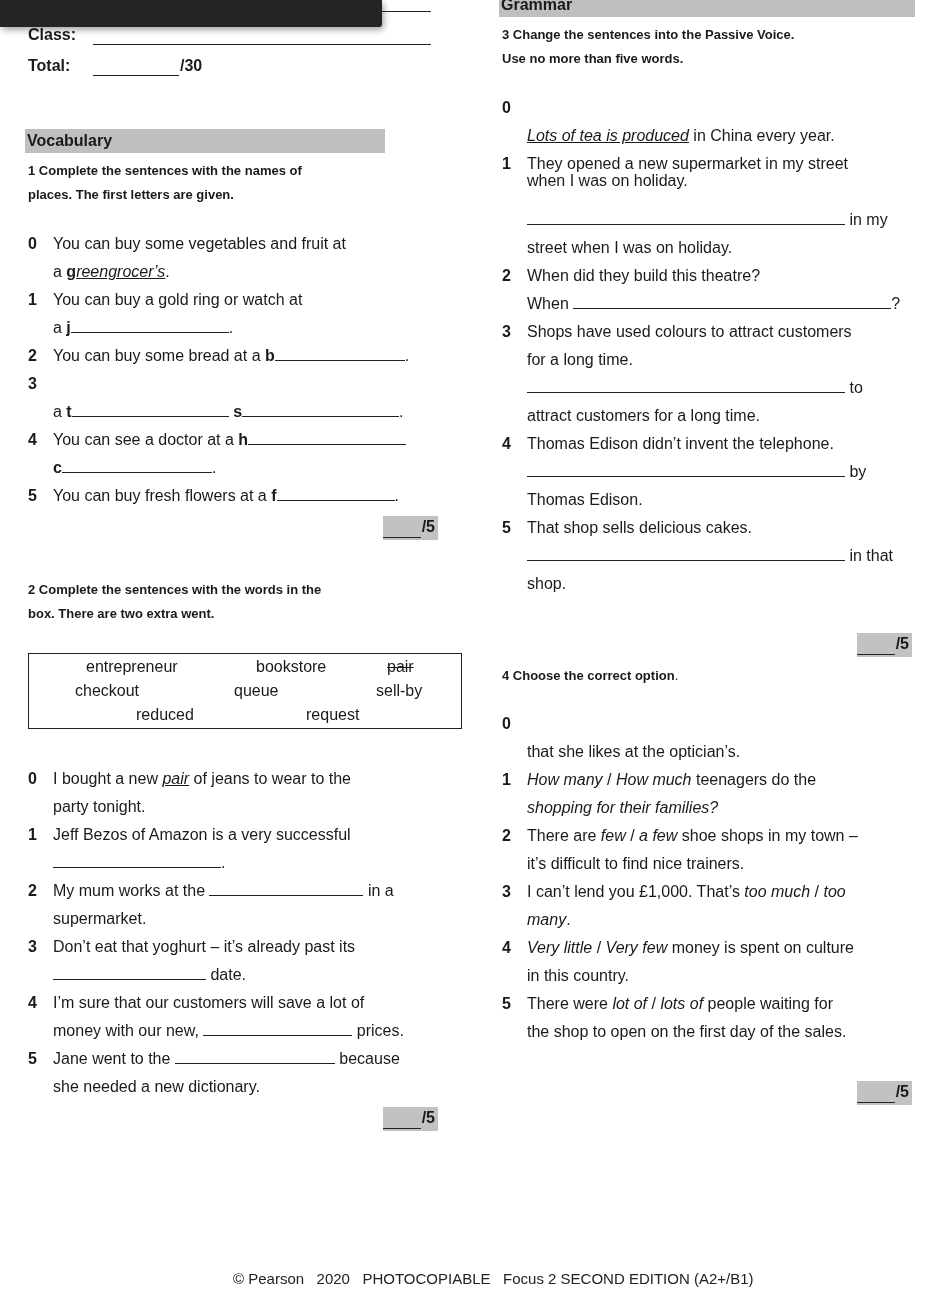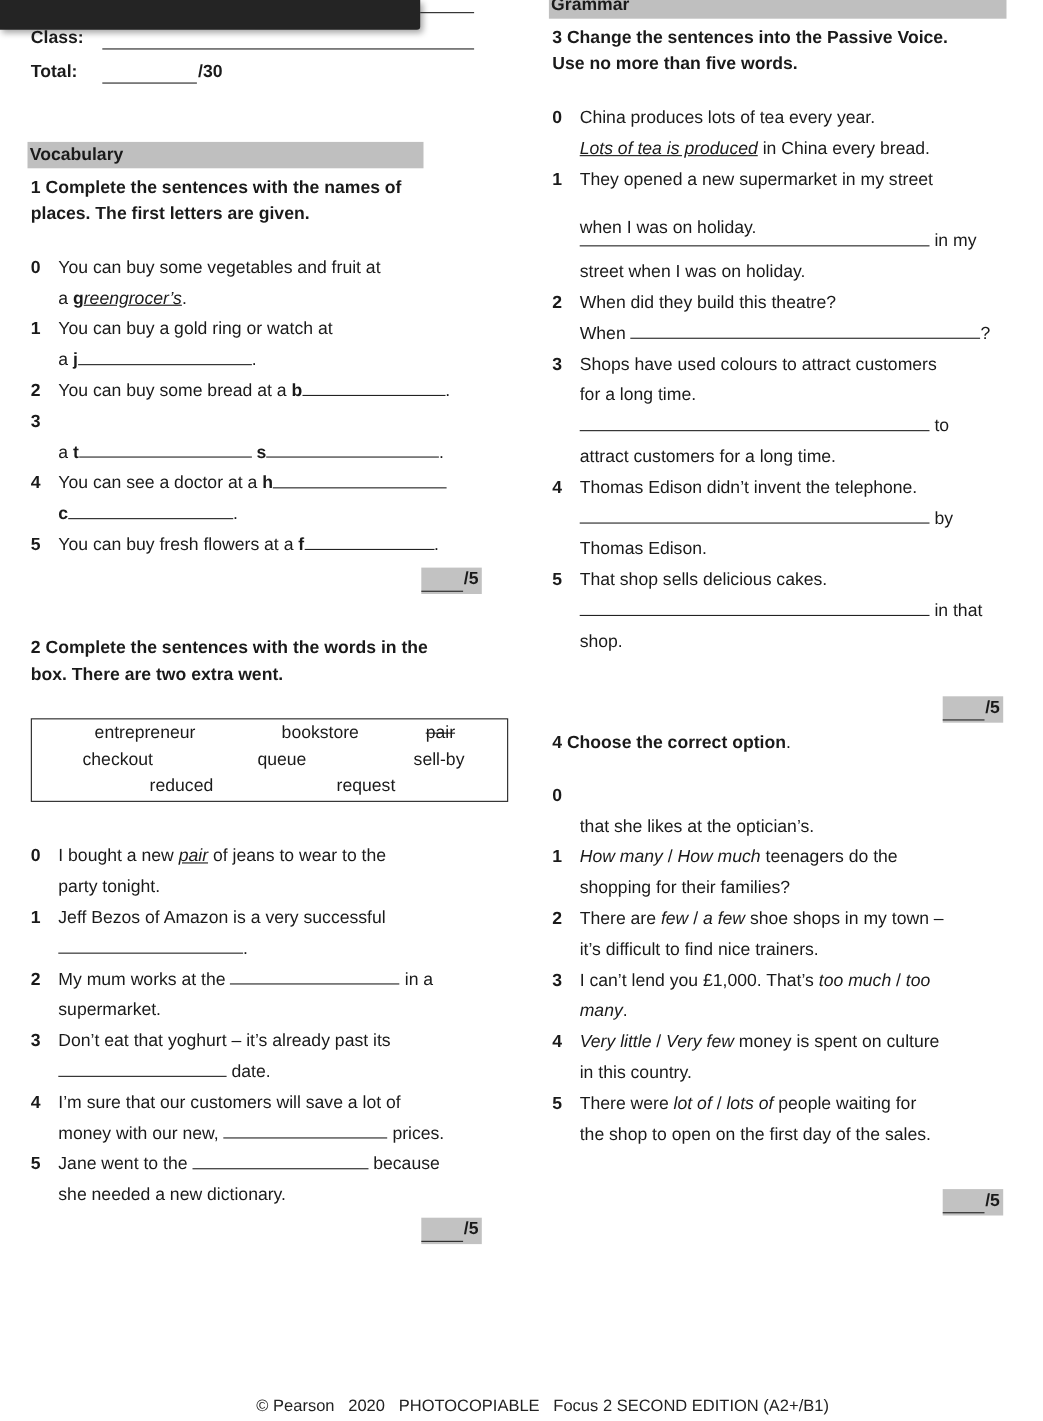--- a/index.html
+++ b/index.html
@@ -5,21 +5,21 @@
   * { box-sizing: border-box; margin: 0; padding: 0; }
   body { width: 948px; height: 1292px; background: #ffffff; position: relative; overflow: hidden;
          font-family: "Liberation Sans", "DejaVu Sans", sans-serif; color: #1a1a1a; font-size: 16px; }
   .abs { position: absolute; }
   .dark-overlay { left: 0; top: 0; width: 382px; height: 27px; background: #242424;
                   box-shadow: 2px 3px 6px rgba(0,0,0,0.35); border-radius: 0 0 3px 0; }
   .topline { left: 382px; top: 11px; width: 49px; border-bottom: 1.5px solid #222; }
   .hdr-label { font-weight: bold; font-size: 16px; }
   .blank { display: inline-block; border-bottom: 1.3px solid #222; height: 14px; vertical-align: baseline; }
   .section-bar { background: #bfbfbf; font-weight: bold; font-size: 16px; padding-left: 2px; height: 24px; line-height: 24px; }
-  .instr { font-weight: bold; font-size: 16px; line-height: 24px; }
+  .instr { font-weight: bold; font-size: 13px; line-height: 24px; }
   .item { position: absolute; font-size: 16px; line-height: 28px; }
   .num { position: absolute; left: 0; font-weight: bold; width: 20px; }
   .txt { position: absolute; left: 25px; white-space: nowrap; }
   .score { position: absolute; width: 55px; height: 24px; background: #c2c2c2; font-weight: bold; font-size: 16px; }
   .score .ln { position: absolute; left: 0; bottom: 2px; width: 38px; border-bottom: 1.5px solid #222; }
   .score .val { position: absolute; right: 3px; top: 2px; }
   .wordbox { left: 28px; top: 653px; width: 434px; height: 76px; border: 1.3px solid #222; font-size: 16px; }
   .word { position: absolute; white-space: nowrap; }
   .strike { text-decoration: line-through; }
   .ul { text-decoration: underline; }
@@ -132,28 +132,27 @@
   </div>
 
 <div class="abs section-bar" style="left:499px;top:-7px;width:416px;">Grammar</div>
 <div class="abs instr" style="left:502px;top:23px;">
   <div>3 Change the sentences into the Passive Voice.</div>
   <div>Use no more than five words.</div>
 </div>
 
 <div class="item" style="left:502px;top:94px;width:430px;height:56px;">
   <span class="num">0</span>
-  <span class="txt" style="top:0;">China produces lots of tea every year.</span>
-  <span class="txt" style="top:28px;"><i class="ul">Lots of tea is produced</i><span> in China every bread.</span></span>
+  <span class="txt" style="top:28px;"><i class="ul">Lots of tea is produced</i><span> in China every year.</span></span>
 </div>
 
 <div class="item" style="left:502px;top:150px;width:430px;height:112px;">
   <span class="num">1</span>
   <span class="txt" style="top:0;">They opened a new supermarket in my street</span>
-  <span class="txt" style="top:44px;">when I was on holiday.</span>
+  <span class="txt" style="top:17px;">when I was on holiday.</span>
   <span class="txt" style="top:56px;"><span class="blank" style="width:318px;"></span><span> in my</span></span>
   <span class="txt" style="top:84px;">street when I was on holiday.</span>
 </div>
 
 <div class="item" style="left:502px;top:262px;width:430px;height:56px;">
   <span class="num">2</span>
   <span class="txt" style="top:0;">When did they build this theatre?</span>
   <span class="txt" style="top:28px;"><span>When </span><span class="blank" style="width:318px;"></span><span>?</span></span>
 </div>
 
@@ -185,21 +184,21 @@
 
 <div class="abs instr" style="left:502px;top:664px;"><span>4 Choose the correct option</span><span style="font-weight:normal;">.</span></div>
 
 <div class="item" style="left:502px;top:710px;width:430px;height:56px;">
   <span class="num">0</span>
   <span class="txt" style="top:28px;">that she likes at the optician’s.</span>
 </div>
 <div class="item" style="left:502px;top:766px;width:430px;height:56px;">
   <span class="num">1</span>
   <span class="txt" style="top:0;"><i>How many</i><span> / </span><i>How much</i><span> teenagers do the</span></span>
-  <span class="txt" style="top:28px;">shopping for their families?</span>
+  <span class="txt" style="top:28px;font-style:italic;">shopping for their families?</span>
 </div>
 <div class="item" style="left:502px;top:822px;width:430px;height:56px;">
   <span class="num">2</span>
   <span class="txt" style="top:0;"><span>There are </span><i>few</i><span> / </span><i>a few</i><span> shoe shops in my town –</span></span>
   <span class="txt" style="top:28px;">it’s difficult to find nice trainers.</span>
 </div>
 <div class="item" style="left:502px;top:878px;width:430px;height:56px;">
   <span class="num">3</span>
   <span class="txt" style="top:0;"><span>I can’t lend you £1,000. That’s </span><i>too much</i><span> / </span><i>too</i></span>
   <span class="txt" style="top:28px;"><i>many</i><span>.</span></span>

